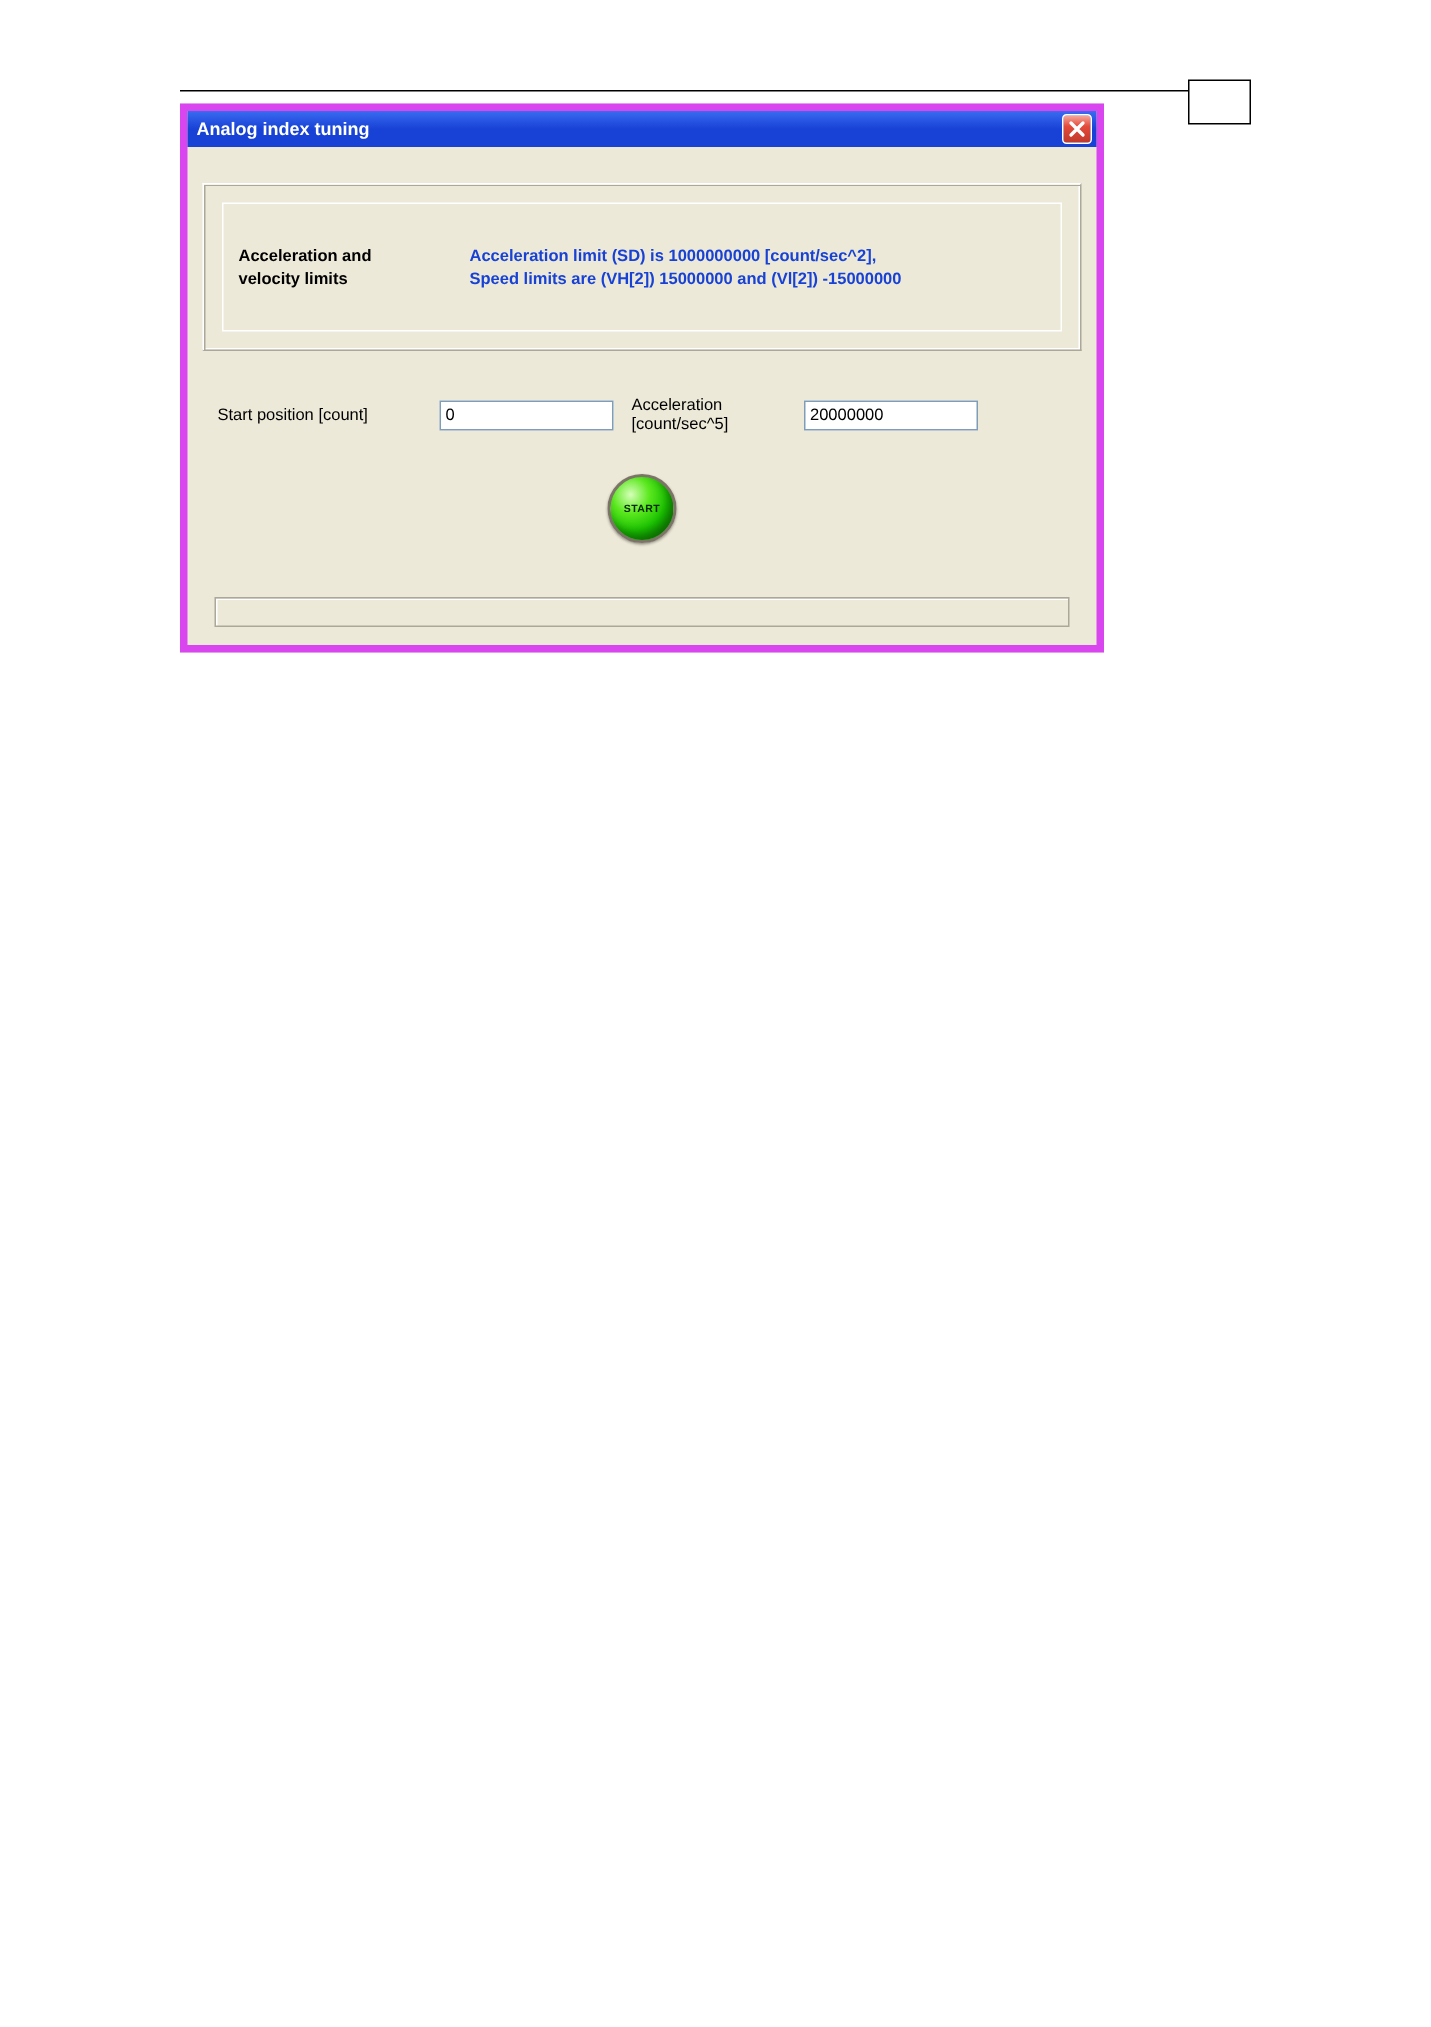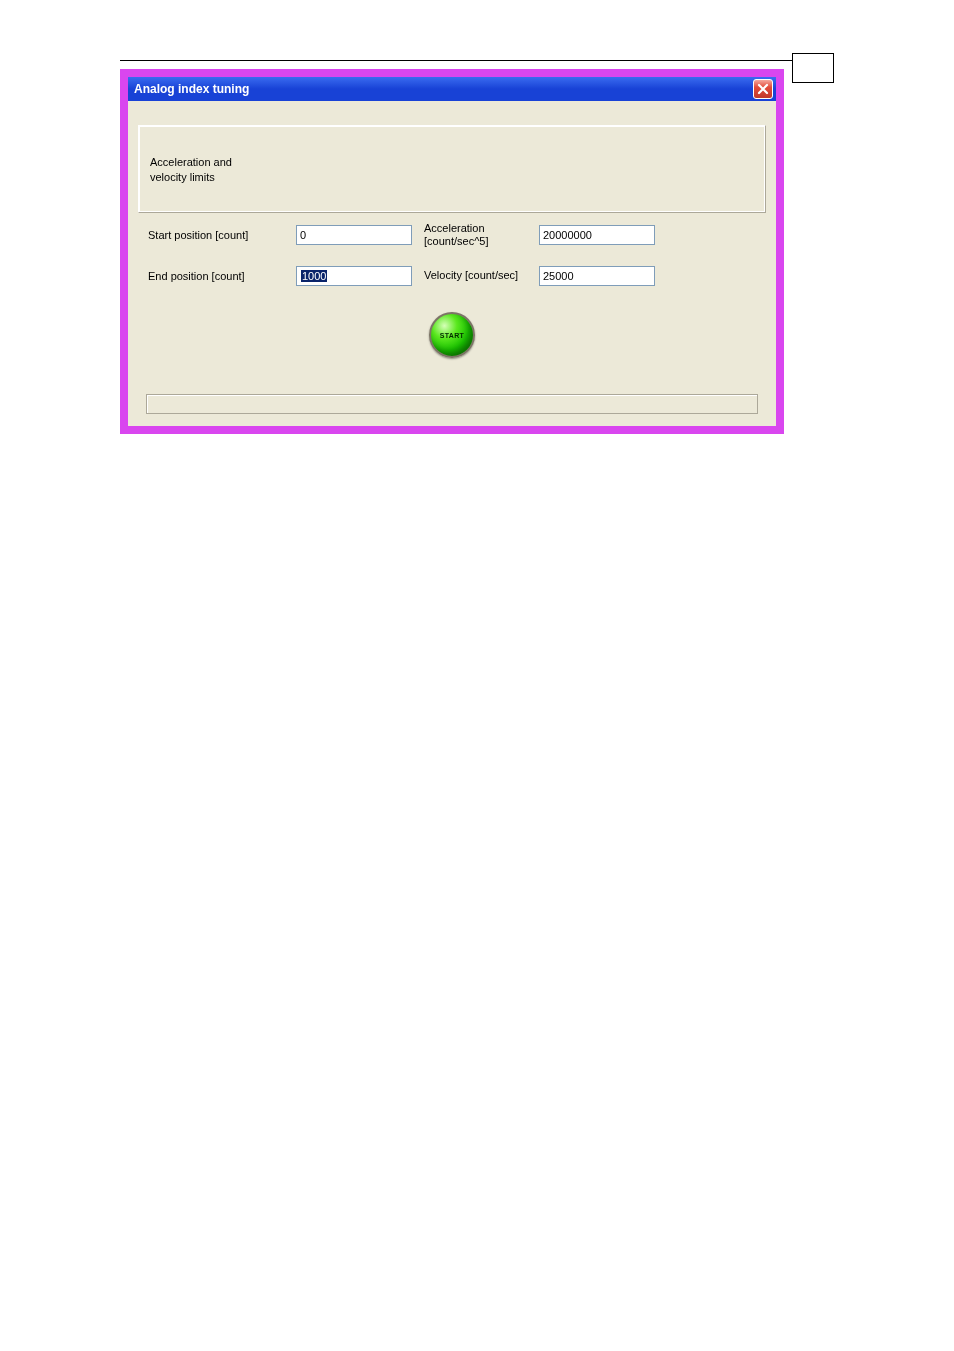--- a/index.html
+++ b/index.html
@@ -23,22 +23,22 @@
   .top-box {
     position: absolute;
     right: 0;
     top: -8px;
     width: 42px;
     height: 30px;
     border: 1.5px solid #000;
     background: #fff;
   }
   .dialog {
-    width: 664px;
-    border: 8px solid #d946ef;
+    width: 616px;
+    border: 5px solid #d946ef;
     background: #ece9d8;
     font-size: 11px;
   }
   .titlebar {
     height: 24px;
     background: linear-gradient(#3a6bf0, #1842d6 50%, #1842d6);
     display: flex;
     align-items: center;
     padding: 0 3px 0 6px;
     color: #fff;
@@ -64,44 +64,45 @@
     cursor: pointer;
   }
   .client {
     padding: 24px 10px 6px 10px;
   }
   .groupbox {
     border: 1px solid #aca899;
     border-top-color: #fff;
     border-left-color: #fff;
     box-shadow: inset 1px 1px 0 #aca899, inset -1px -1px 0 #fff;
-    padding: 0;
+    padding: 12px;
     margin-bottom: 0;
     position: relative;
+    font-weight: bold;
   }
   .groupbox-inner {
     border: 1px solid #fff;
     padding: 28px 10px 26px 10px;
   }
   .info-row {
     display: flex;
     gap: 34px;
   }
   .info-label {
     width: 120px;
     color: #000;
     line-height: 1.35;
   }
   .info-text {
     flex: 1;
     color: #1842d6;
     line-height: 1.35;
   }
   .form-area {
-    padding: 9px 10px 10px 10px;
+    padding: 30px 10px 10px 10px;
   }
   .row {
     display: flex;
     align-items: center;
     margin-bottom: 18px;
   }
   .lbl1 { width: 148px; }
   .inp-wrap { width: 128px; }
   .lbl2 { width: 115px; line-height: 1.2; }
   .inp-wrap2 { width: 128px; }
@@ -184,49 +185,41 @@
         </svg>
       </div>
     </div>
 
     <div class="client">
 
       <div class="groupbox">
         <div class="groupbox-inner">
           <div class="info-row">
             <div class="info-label">Acceleration and velocity limits</div>
+            <div class="info-text">
+              <span>Acceleration limit (SD) is 1000000000 [count/sec^2],</span><br>
+              <span>Speed limits are (VH[2]) 15000000 and (Vl[2]) -15000000</span>
+            </div>
           </div>
         </div>
       </div>
 
       <div class="form-area">
 
         <div class="row">
           <div class="lbl1">Start position [count]</div>
           <div class="inp-wrap">
             <input class="textfield" type="text" value="0" style="">
           </div>
           <div class="lbl2">Acceleration [count/sec^5]</div>
           <div class="inp-wrap2">
             <input class="textfield" type="text" value="20000000" style="">
           </div>
         </div>
 
-        <div class="row">
-          <div class="lbl1">End position [count]</div>
-          <div class="inp-wrap">
-            <div class="textfield selected">
-              <span class="seltext">1000</span>
-            </div>
-          </div>
-          <div class="lbl2">Velocity [count/sec]</div>
-          <div class="inp-wrap2">
-            <input class="textfield" type="text" value="25000" style="">
-          </div>
-        </div>
 
         <div class="start-wrap">
           <div class="start-btn">
             <div class="start-btn-rim"></div>
             <span class="start-text">START</span>
           </div>
         </div>
 
       </div>
 

